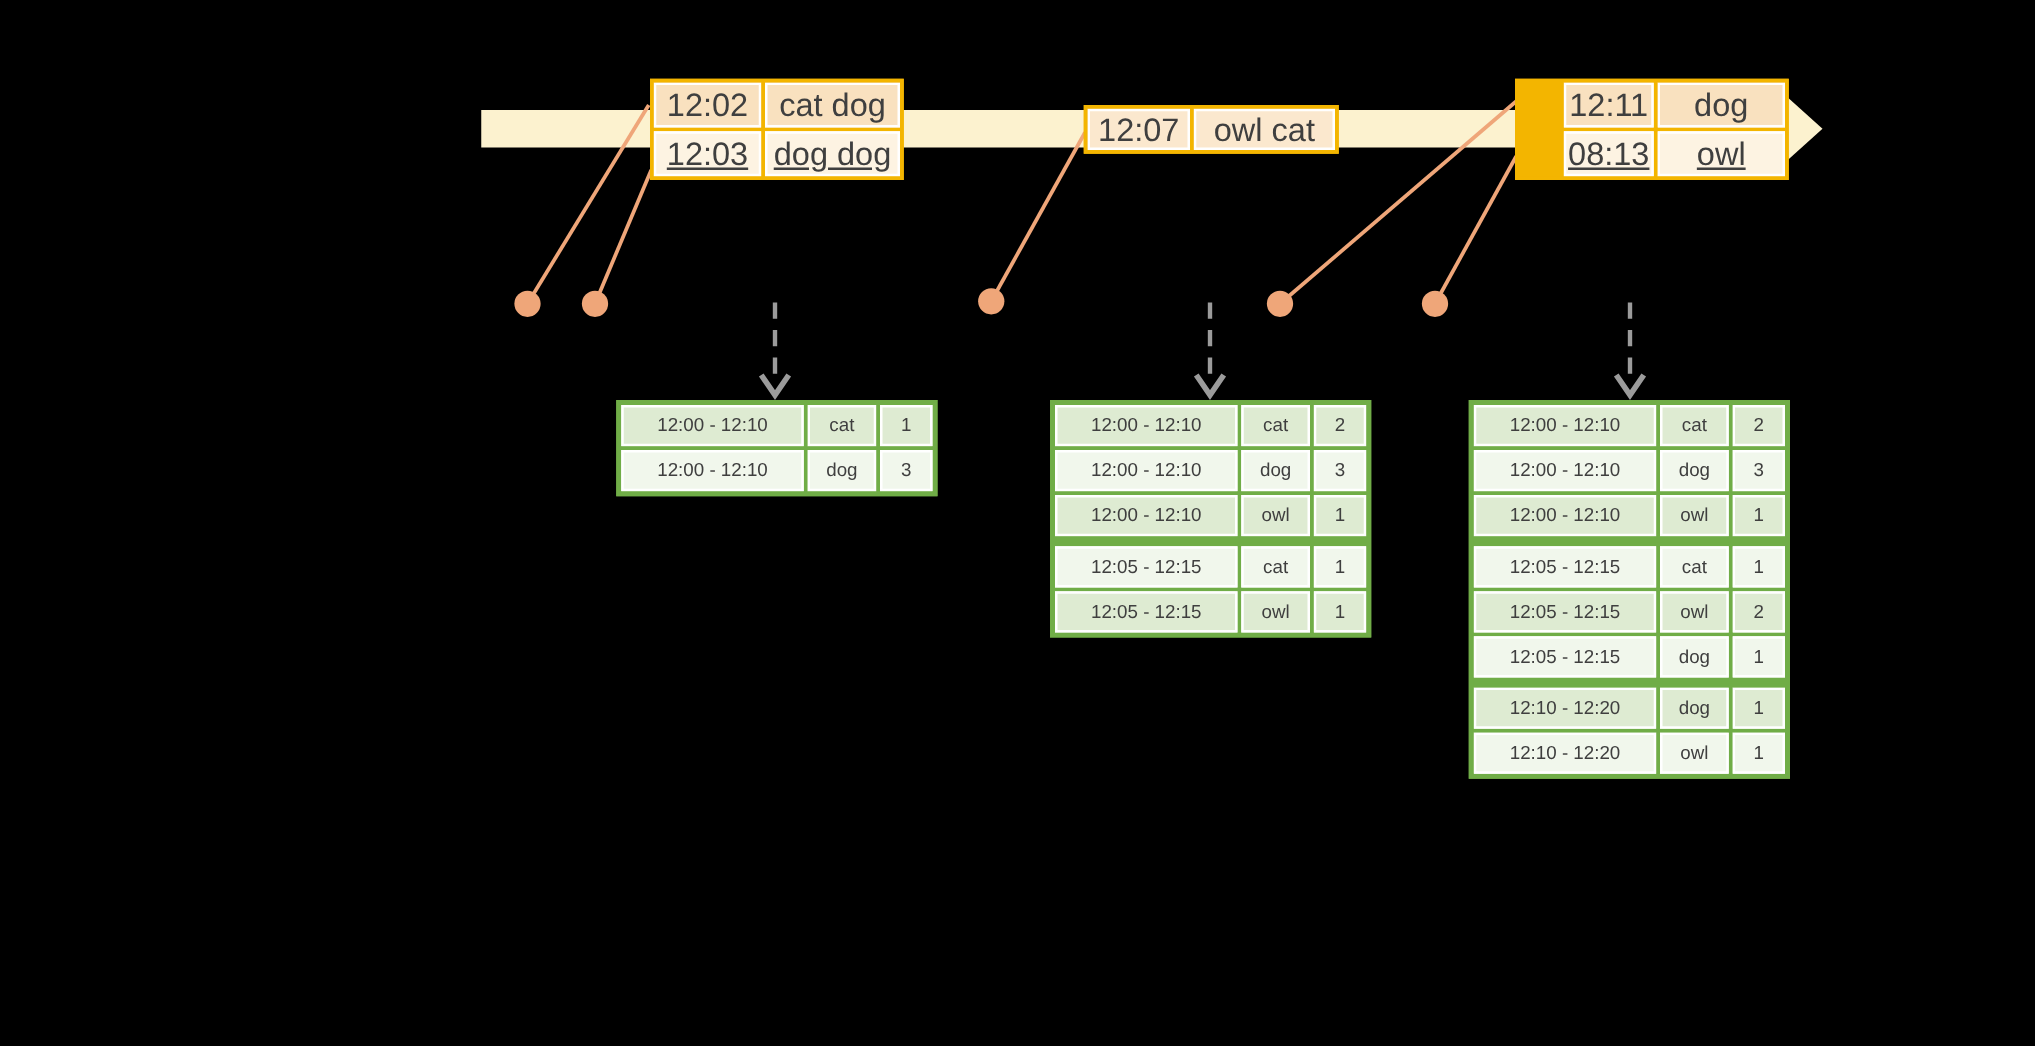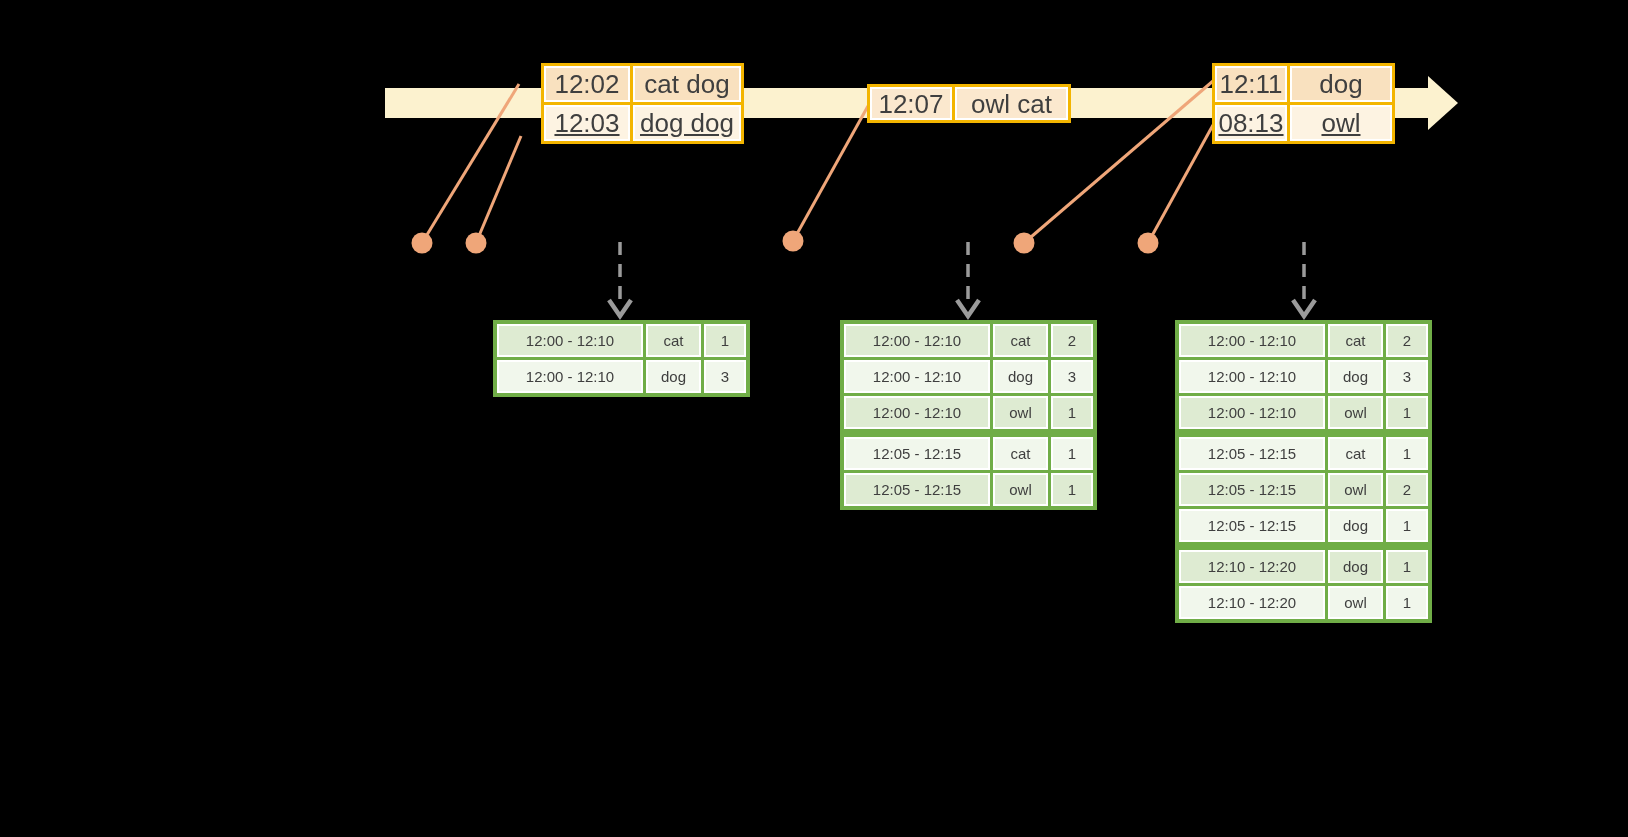--- a/index.html
+++ b/index.html
@@ -68,39 +68,39 @@
         <line x1="968" y1="242" x2="968" y2="300" stroke-width="3.5" stroke-dasharray="13 9"></line>
         <polyline points="957,300 968,316 979,300" stroke-width="4.5"></polyline>
       </g>
       <g>
         <line x1="1304" y1="242" x2="1304" y2="300" stroke-width="3.5" stroke-dasharray="13 9"></line>
         <polyline points="1293,300 1304,316 1315,300" stroke-width="4.5"></polyline>
       </g>
     </g>
   </svg>
 
-  <div class="box" id="box1" style="left:541px;top:63px;grid-template-columns:86px 108px;">
+  <div class="box" id="box1" style="left:520px;top:63px;grid-template-columns:86px 108px;">
     <div class="row">
       <div class="cell fill-peach">12:02</div>
       <div class="cell fill-peach">cat dog</div>
     </div>
     <div class="row">
       <div class="cell fill-cream">12:03</div>
       <div class="cell fill-cream">dog dog</div>
     </div>
   </div>
 
   <div class="box" id="box2" style="left:867px;top:84px;grid-template-columns:82px 113px;">
     <div class="row">
       <div class="cell fill-mid">12:07</div>
       <div class="cell fill-mid">owl cat</div>
     </div>
   </div>
 
-  <div class="box" id="box3" style="left:1212px;top:63px;grid-template-columns:72px 102px;">
+  <div class="box" id="box3" style="left:1212px;top:63px;grid-template-columns:72px 102px;padding-left:36px;">
     <div class="row">
       <div class="cell fill-peach">12:11</div>
       <div class="cell fill-peach">dog</div>
     </div>
     <div class="row">
       <div class="cell fill-cream">08:13</div>
       <div class="cell fill-cream">owl</div>
     </div>
   </div>
 

